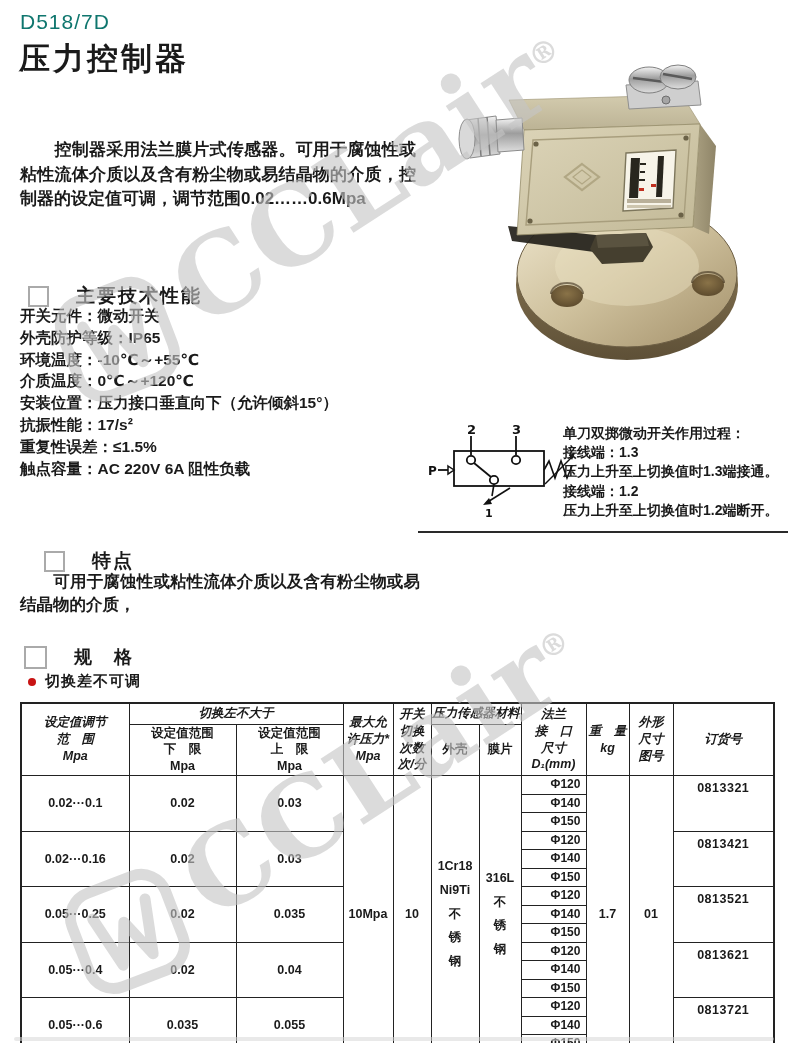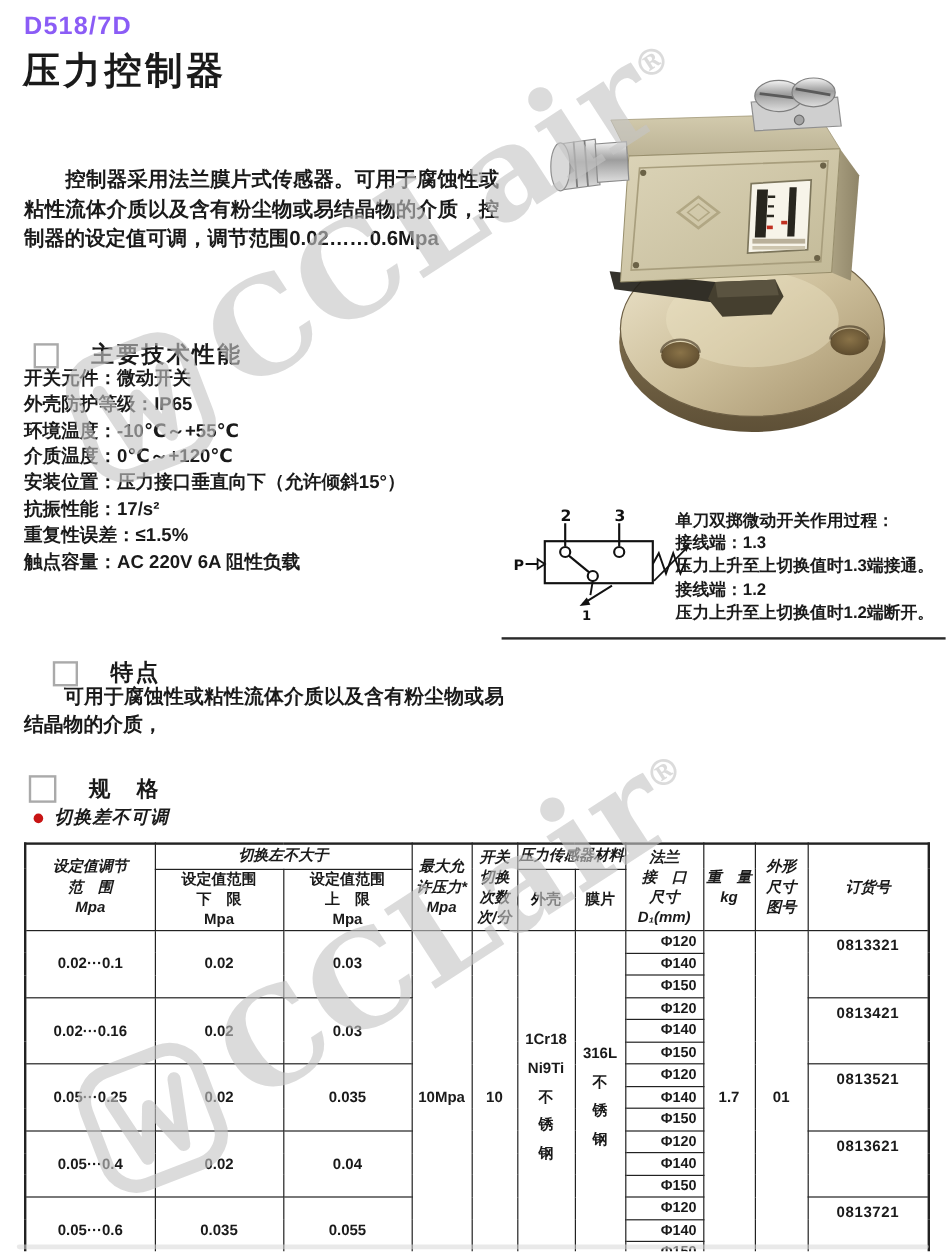--- a/index.html
+++ b/index.html
@@ -1,21 +1,21 @@
 <!DOCTYPE html>
 <html><head>
 <meta charset="utf-8">
 <style>
   html,body{margin:0;padding:0;background:#fff;}
   #page{position:relative;width:790px;height:1043px;background:#fff;overflow:hidden;
         font-family:"Liberation Sans","DejaVu Sans",sans-serif;color:#1a1a1a;}
   .abs{position:absolute;}
 
   
-  #model{left:20px;top:10px;font-size:21px;font-weight:700;letter-spacing:1px;color:#8b5cf6;}
+  #model{left:20px;top:10px;font-size:21px;font-weight:400;letter-spacing:1px;color:#0f766e;}
   #title{left:19px;top:38px;font-size:31px;font-weight:800;letter-spacing:3px;}
   #intro{left:20px;top:138px;width:396px;font-size:17px;font-weight:600;line-height:24.5px;text-align:justify;}
 
   
   .sec-head{display:flex;align-items:center;gap:27px;}
   .chk{width:17px;height:17px;border:2px solid #aaa;background:#fff;flex:0 0 auto;}
   .sec-label{font-size:19px;font-weight:800;letter-spacing:2px;}
 
   
   #spec-list{left:20px;top:305px;width:400px;}
@@ -23,21 +23,21 @@
 
   
   #switch-text{left:563px;top:424px;width:230px;}
   #switch-text div{font-size:14px;font-weight:600;line-height:19.2px;white-space:nowrap;}
   #sep-line{left:418px;top:531px;width:370px;border-top:2px solid #2a2a2a;height:0;}
 
   
   #features-text{left:20px;top:570px;width:400px;font-size:16.5px;font-weight:600;line-height:23px;text-align:justify;}
 
   
-  #spec-note{left:28px;top:672px;display:flex;align-items:center;gap:9px;font-style:italic;}
+  #spec-note{left:28px;top:672px;display:flex;align-items:center;gap:9px;}
   #spec-note .dot{width:8px;height:8px;border-radius:50%;background:#c81414;}
   #spec-note .txt{font-size:15px;font-weight:700;letter-spacing:1px;}
 
   
   #spec-table{left:20px;top:702px;}
   table{border-collapse:collapse;table-layout:fixed;width:753px;border:2px solid #222;background:transparent;}
   th,td{border:1px solid #222;text-align:center;vertical-align:middle;padding:0;font-weight:600;background:transparent;}
   th{font-size:12.5px;line-height:1.35;}
   td{font-size:12.5px;}
   .pre{white-space:pre-line;}

